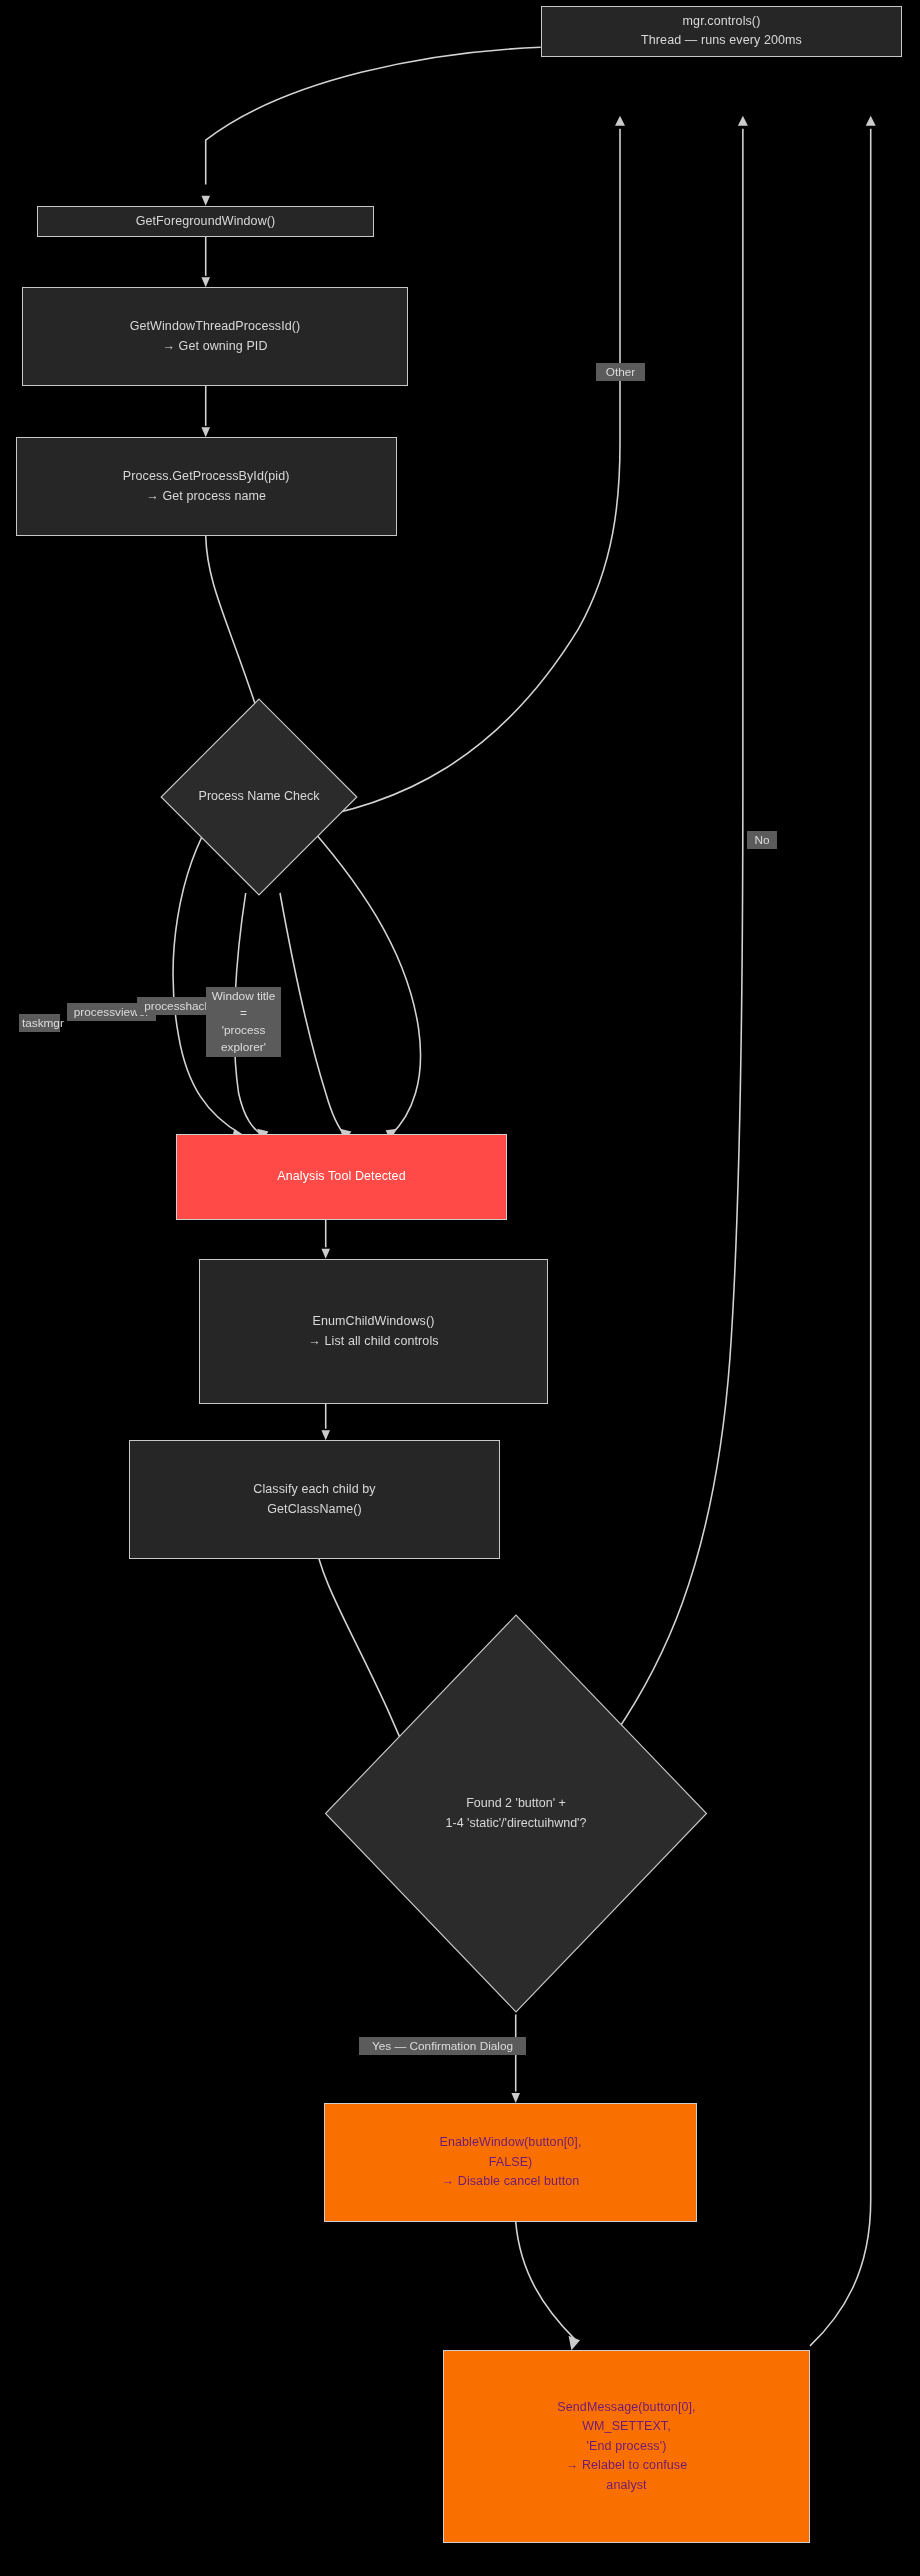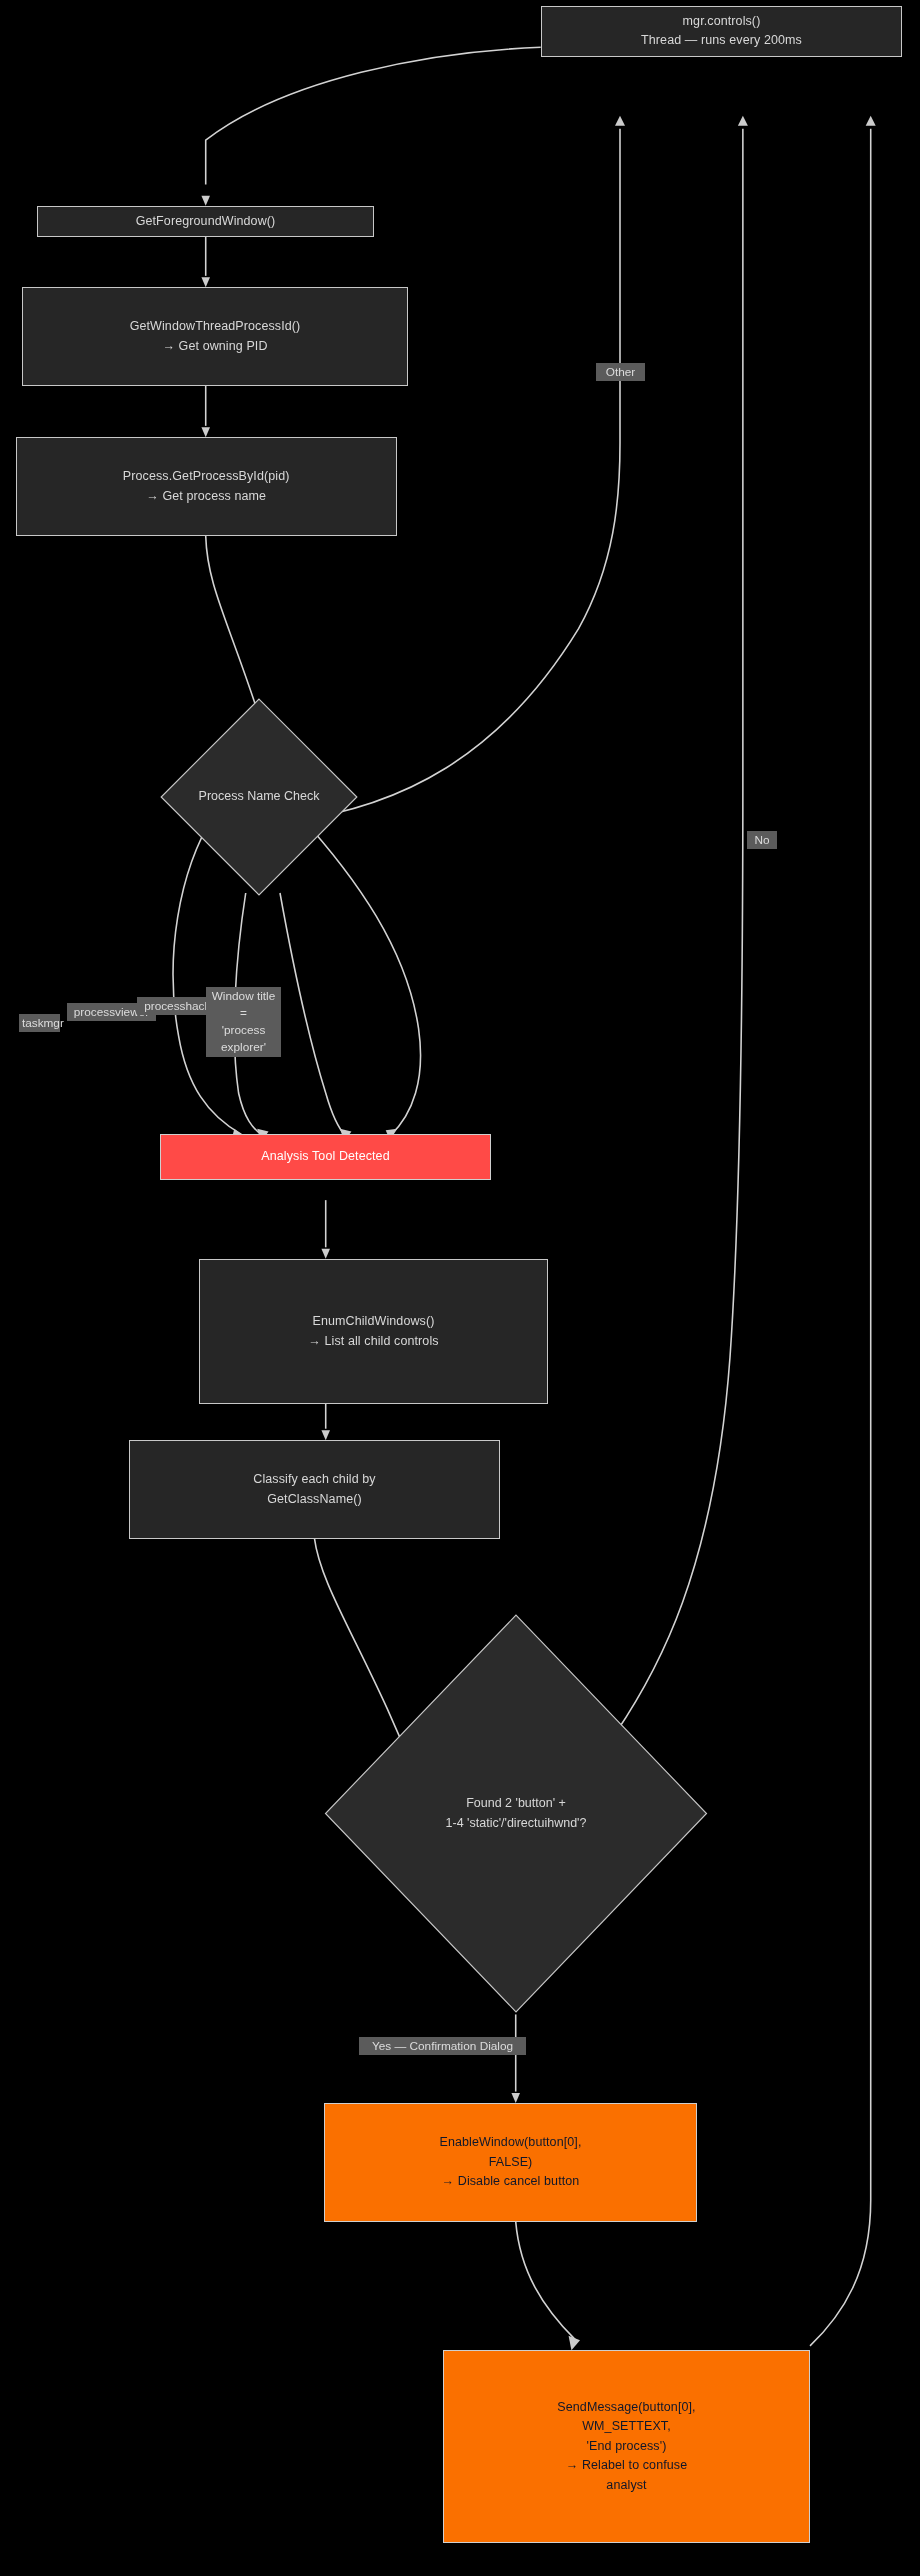--- a/index.html
+++ b/index.html
@@ -47,21 +47,21 @@
     letter-spacing: 0.1px;
   }
   .node-red {
     background: #ff4a47;
     border: 1.1px solid #cfcfcf;
     color: #ffffff;
   }
   .node-orange {
     background: #fa7000;
     border: 1.1px solid #cfcfcf;
-    color: #0f172a;
+    color: #701a75;
   }
   .diamond-wrap {
     position: absolute;
   }
   .diamond-wrap svg {
     position: absolute;
     top: 0;
     left: 0;
     overflow: visible;
   }
@@ -198,26 +198,26 @@
   <div class="node-box" style="left:15.7px; top:437px; width:381px; height:99px;">Process.GetProcessById(pid)
 → Get process name</div>
 
   <div class="diamond-wrap" style="left:159px; top:697px; width:200px; height:200px;">
     <svg width="200" height="200" viewBox="0 0 280 280">
       <polygon class="diamond-poly" points="140,3 277,140 140,277 3,140"></polygon>
     </svg>
     <div class="diamond-label">Process Name Check</div>
   </div>
 
-  <div class="node-box node-red" style="left:160px; top:1134px; width:331px; height:46px;">Analysis Tool Detected</div>
+  <div class="node-box node-red" style="left:176px; top:1134px; width:331px; height:86px;">Analysis Tool Detected</div>
 
   <div class="node-box" style="left:151px; top:1259px; width:349px; height:145px;margin-left:48px;">EnumChildWindows()
 → List all child controls</div>
 
-  <div class="node-box" style="left:129px; top:1440px; width:371px; height:99px;">Classify each child by
+  <div class="node-box" style="left:129px; top:1440px; width:371px; height:119px;">Classify each child by
 GetClassName()</div>
 
   <div class="diamond-wrap" style="left:323px; top:1613px; width:386px; height:401px;">
     <svg width="386" height="401" viewBox="0 0 540 562">
       <polygon class="diamond-poly" points="270,3 537,281 270,559 3,281"></polygon>
     </svg>
     <div class="diamond-label">Found 2 'button' +
 1-4 'static'/'directuihwnd'?</div>
   </div>
 

